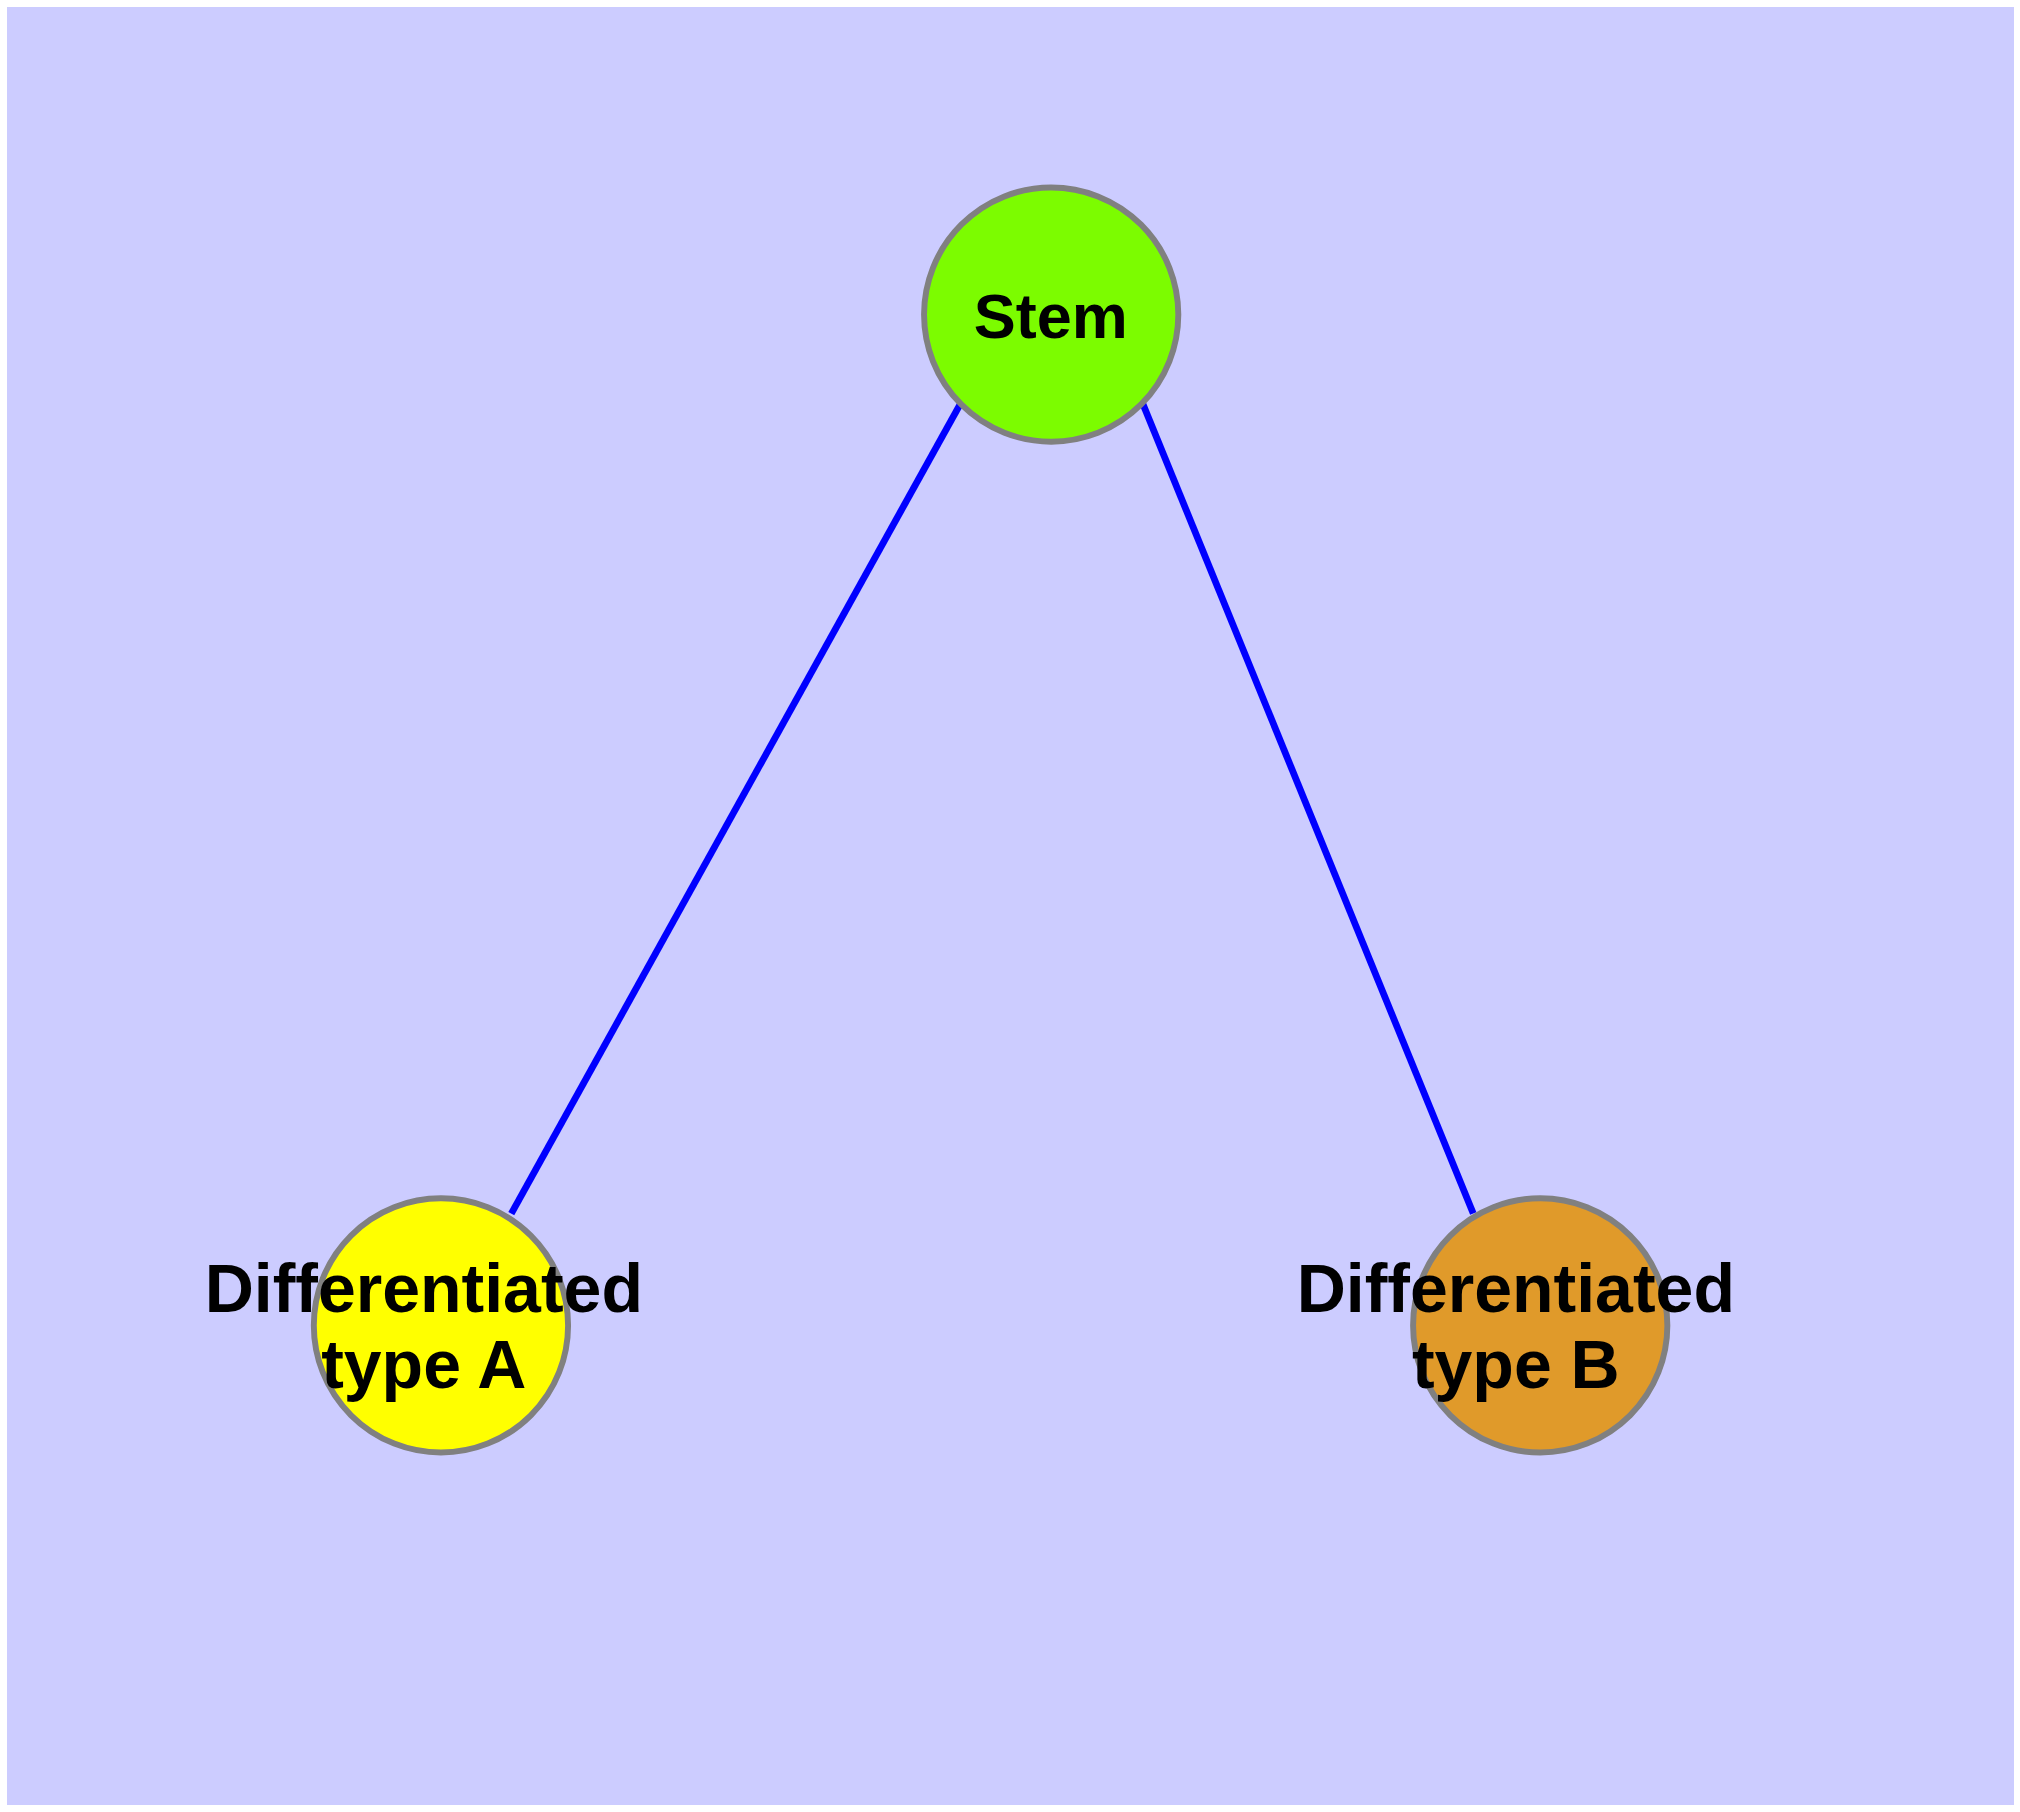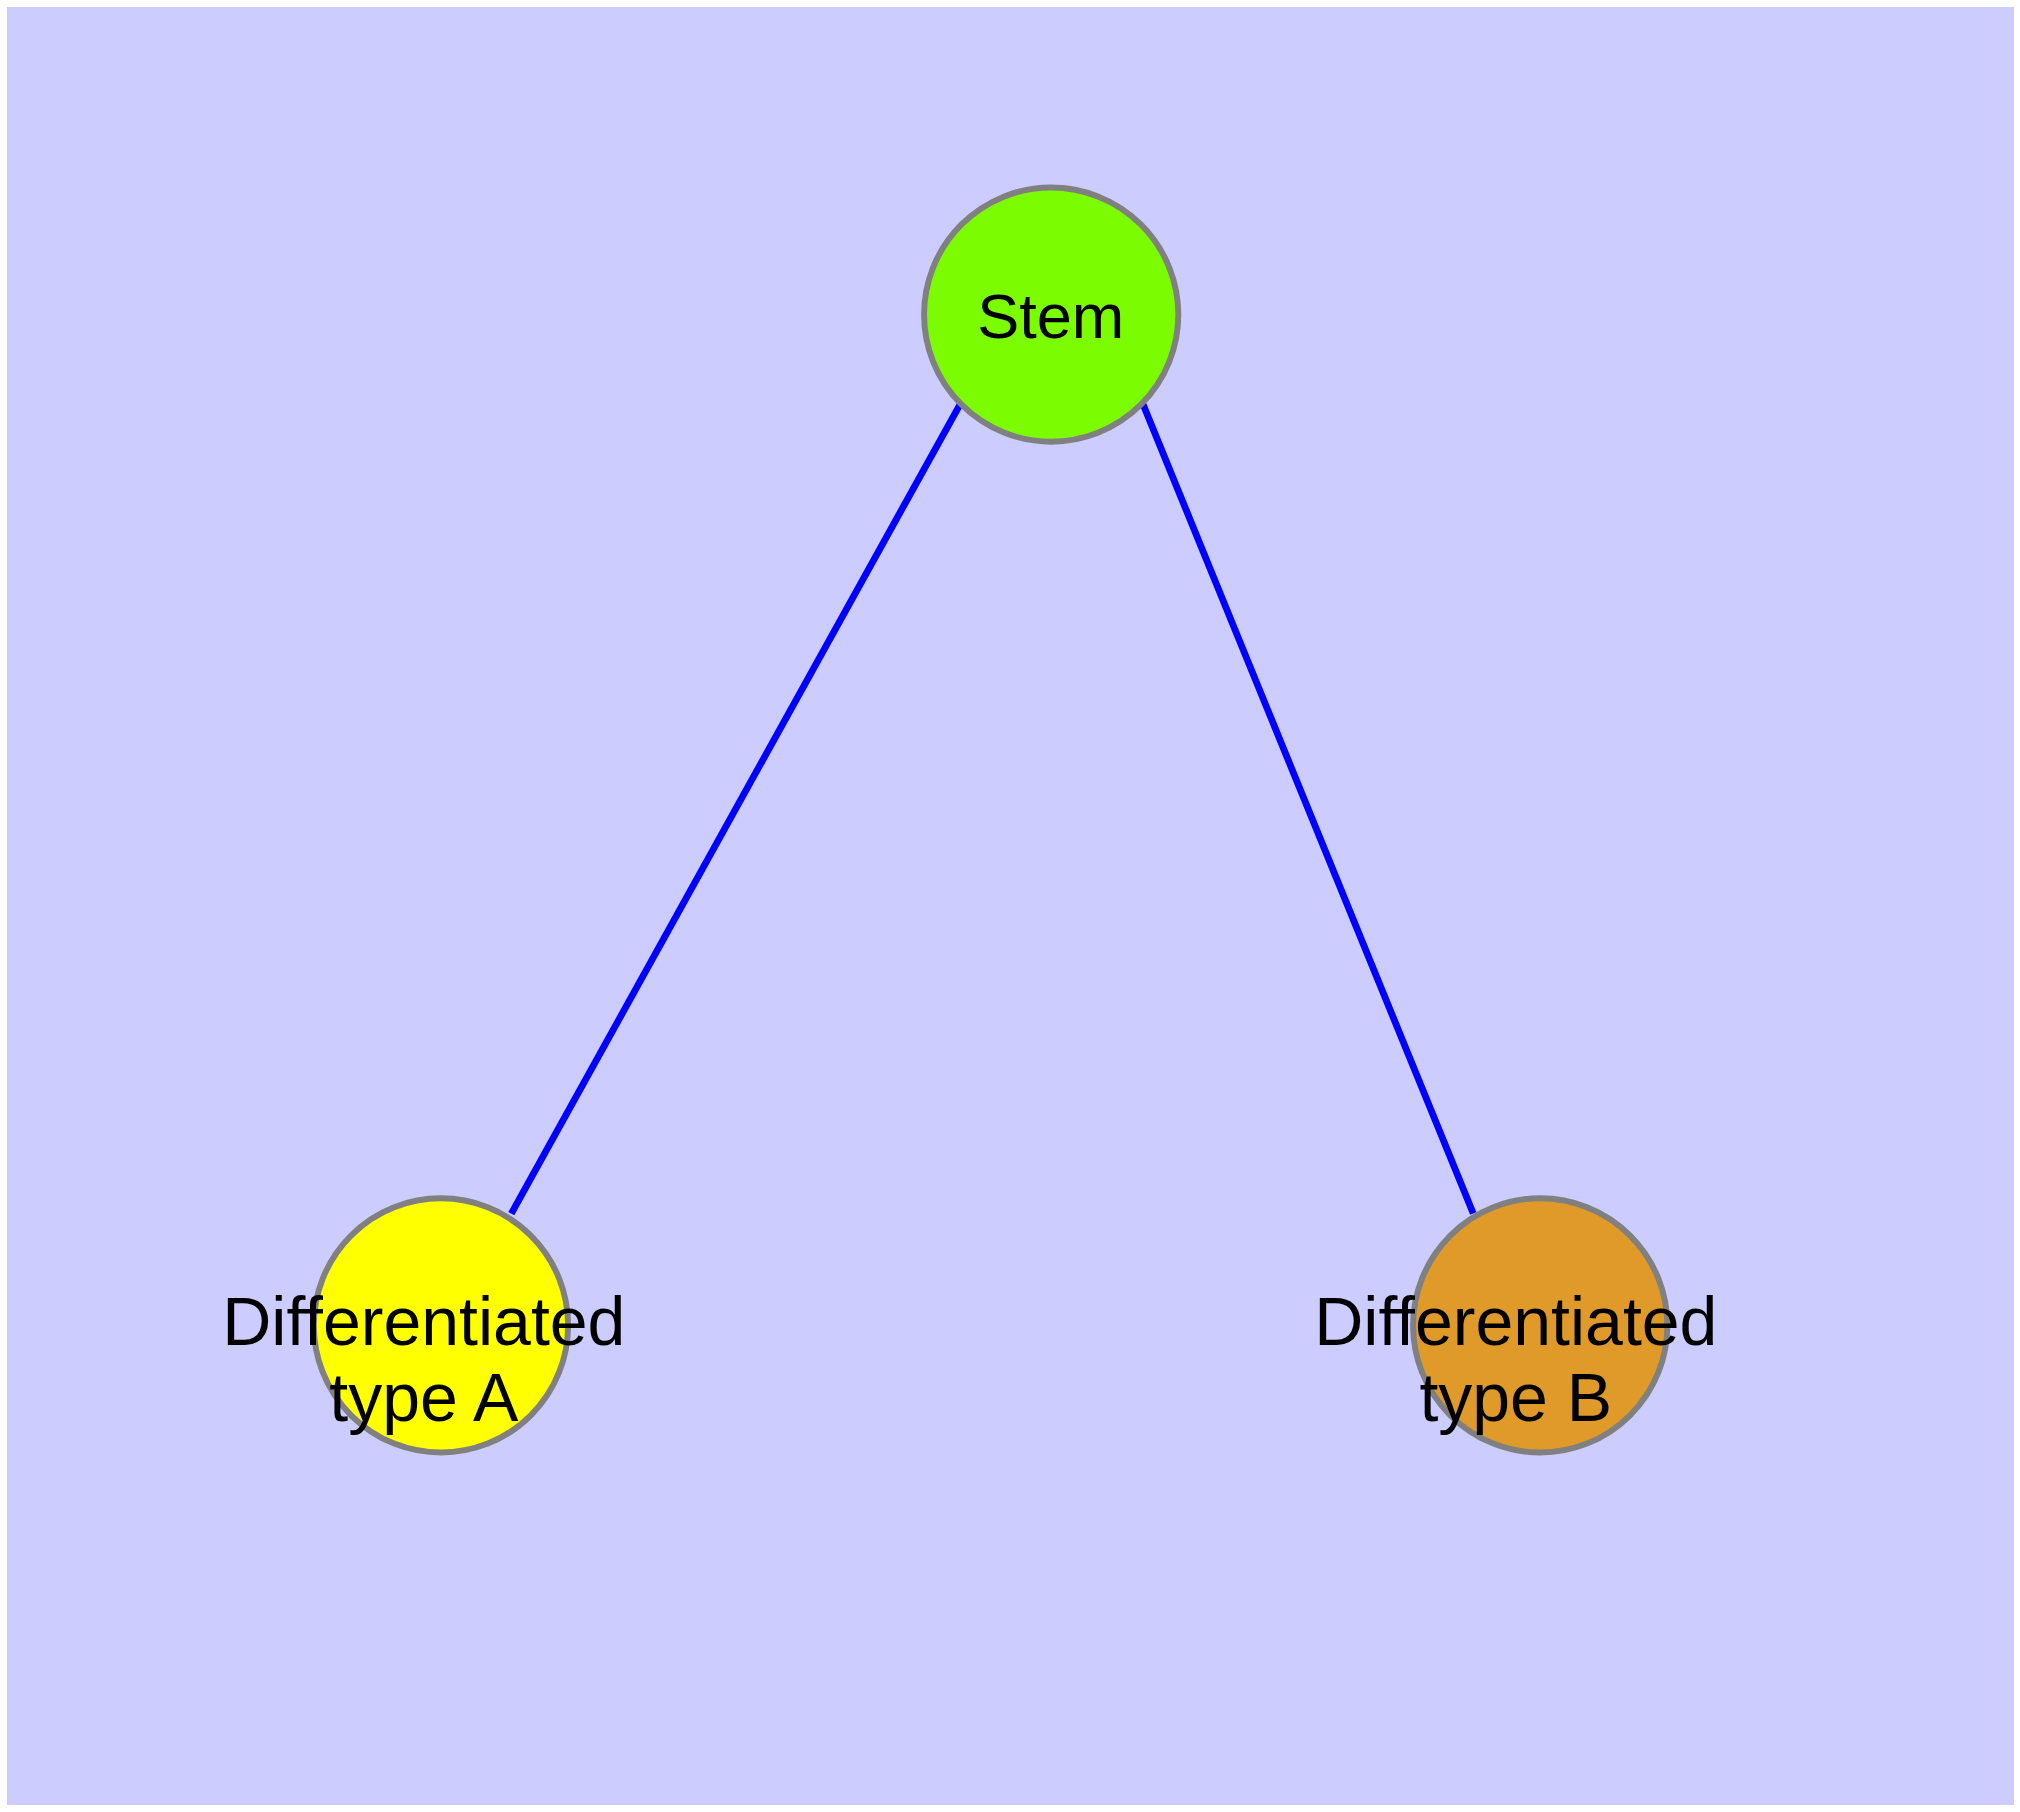--- a/index.html
+++ b/index.html
@@ -44,33 +44,32 @@
   .graph-edge {
     stroke: #0000ff;
     stroke-width: 8;
     stroke-linecap: butt;
     fill: none;
   }
   .node-label {
     position: absolute;
     color: #000000;
     font-family: "Liberation Sans", sans-serif;
-    font-weight: normal;
+    font-weight: bold;
     text-align: center;
     white-space: pre;
     line-height: 1.12;
     pointer-events: none;
     transform: translate(-50%, -50%);
   }
   .node-label.root {
     font-size: 63px;
   }
   .node-label.leaf {
     font-size: 68px;
-    margin-top: 33px;
   }
 </style>
 </head>
 <body>
 
 <div id="graph-canvas">
   <div id="graph-plot">
 
     <svg id="graph-svg" viewBox="0 0 2368 2122" preserveAspectRatio="none">
       <g id="edges-group">

